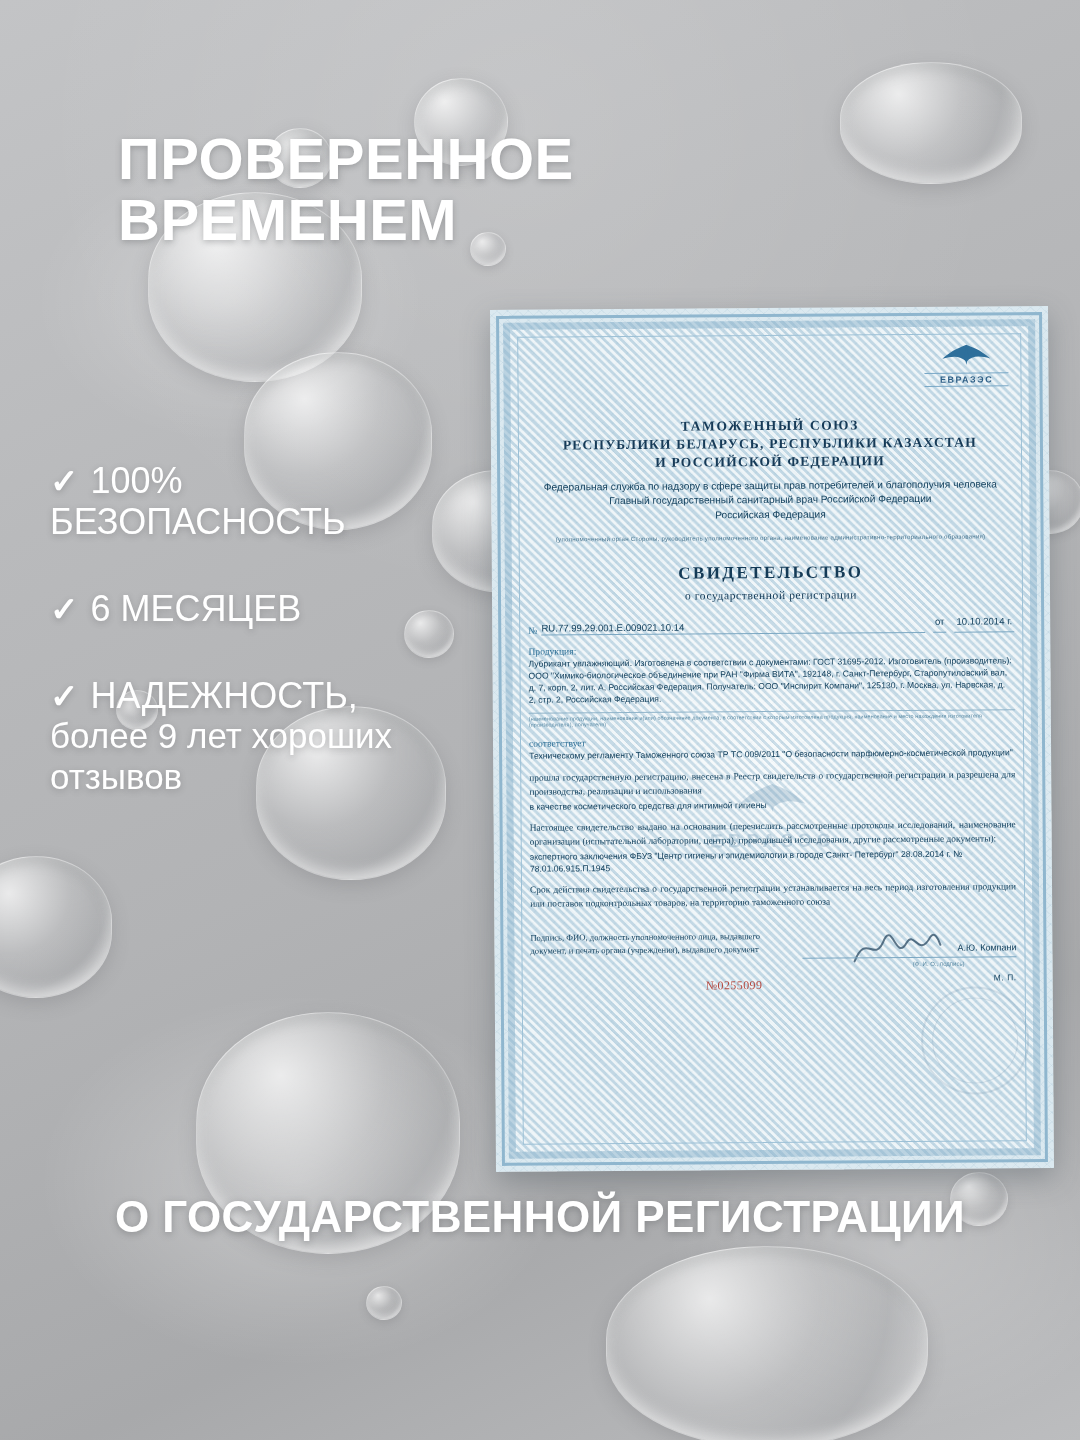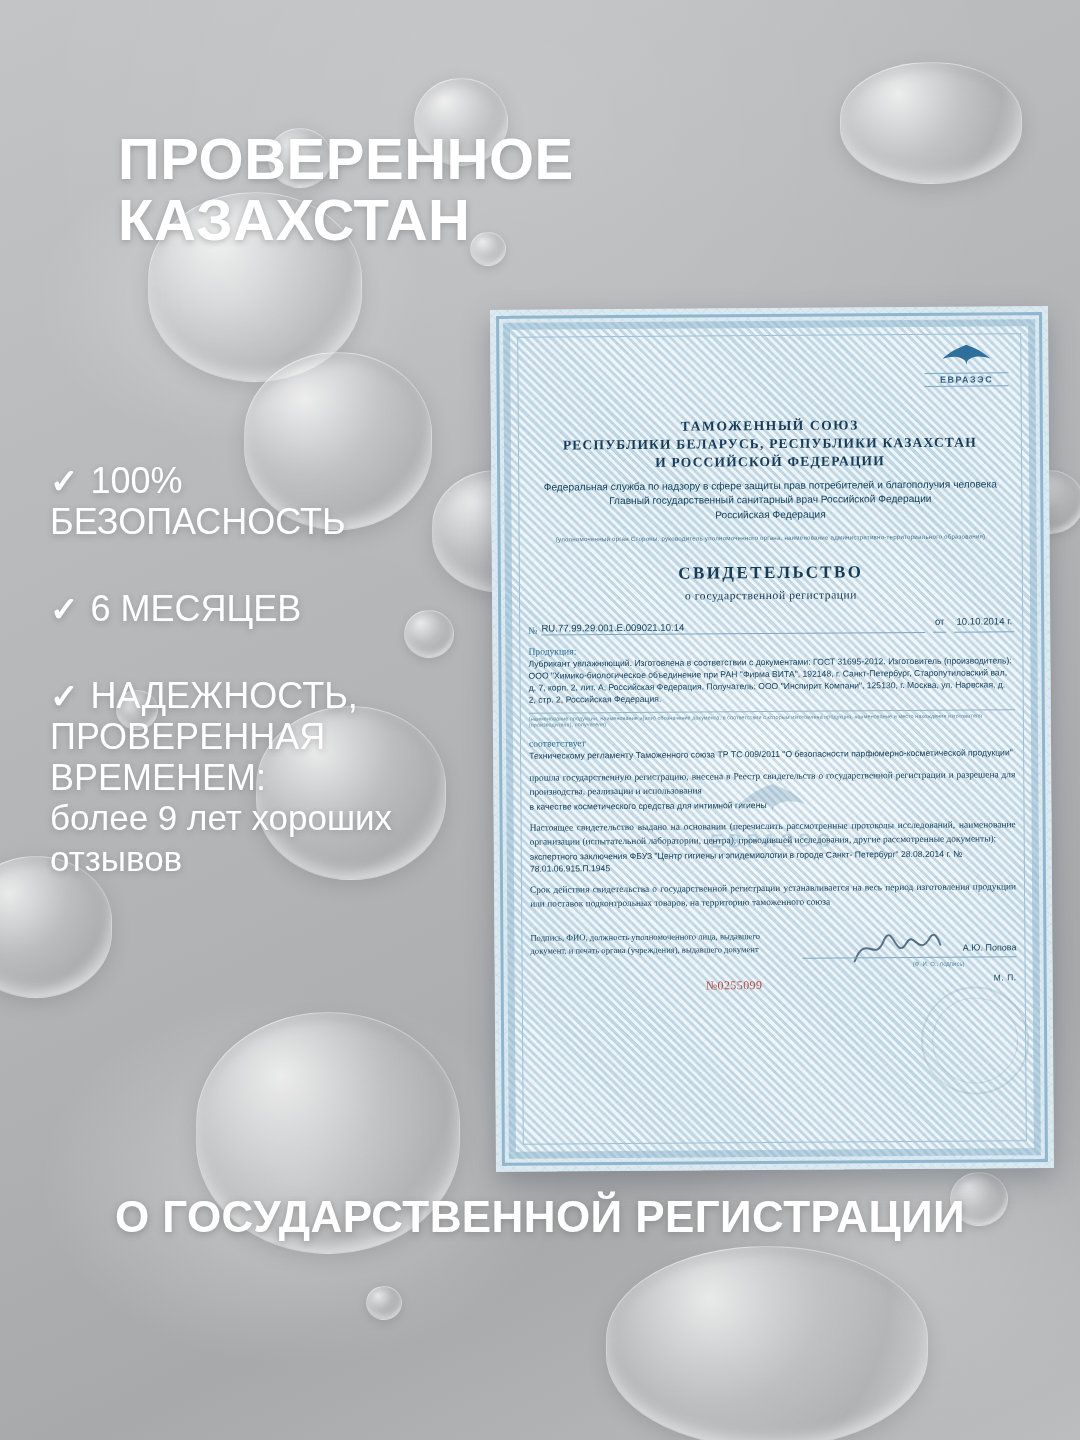--- a/index.html
+++ b/index.html
@@ -409,36 +409,35 @@
   <div class="droplet ell" style="left:256px; top:706px; width:188px; height:172px;"></div>
   <div class="droplet sm" style="left:116px; top:690px; width:40px; height:38px;"></div>
   <div class="droplet ell" style="left:-40px; top:856px; width:150px; height:140px;"></div>
   <div class="droplet ell" style="left:196px; top:1012px; width:262px; height:240px;"></div>
   <div class="droplet sm" style="left:366px; top:1286px; width:34px; height:32px;"></div>
   <div class="droplet ell" style="left:606px; top:1246px; width:320px; height:200px;"></div>
   <div class="droplet sm" style="left:950px; top:1172px; width:56px; height:52px;"></div>
   <div class="droplet ell" style="left:840px; top:62px; width:180px; height:120px;"></div>
   <div class="droplet sm" style="left:1016px; top:470px; width:66px; height:62px;"></div>
 
-  <div class="headline">ПРОВЕРЕННОЕ КАЗАХСТАН</div>
+  <div class="headline">ПРОВЕРЕННОЕ ВРЕМЕНЕМ</div>
 
   <div class="features">
 
     <div class="feature">
       <span class="check">✓</span><span class="lead">100%</span>
       <span class="tail">БЕЗОПАСНОСТЬ</span>
     </div>
 
     <div class="feature">
       <span class="check">✓</span><span class="lead">6 МЕСЯЦЕВ</span>
     </div>
 
     <div class="feature">
       <span class="check">✓</span><span class="lead">НАДЕЖНОСТЬ,</span>
-      <span class="tail">ПРОВЕРЕННАЯ ВРЕМЕНЕМ:</span>
       <span class="sub">более 9 лет хороших отзывов</span>
     </div>
 
   </div>
 
   <div class="certificate">
     <div class="cert-guilloche"></div>
     <div class="cert-border-outer"></div>
     <div class="cert-border-mid"></div>
     <div class="cert-border-inner"></div>
@@ -504,21 +503,21 @@
       <div class="cert-plain">экспертного заключения ФБУЗ "Центр гигиены и эпидемиологии в городе Санкт- Петербург" 28.08.2014 г. № 78.01.06.915.П.1945</div>
 
       <div class="cert-para">Срок действия свидетельства о государственной регистрации устанавливается на весь период изготовления продукции или поставок подконтрольных товаров, на территорию таможенного союза</div>
 
       <div class="cert-sign-block">
         <div class="cert-sign-text">Подпись, ФИО, должность уполномоченного лица, выдавшего документ, и печать органа (учреждения), выдавшего документ</div>
         <svg class="signature-swirl" viewBox="0 0 96 46">
           <path d="M6 36 C18 6, 26 40, 36 14 C44 -2, 48 36, 58 18 C66 4, 70 34, 82 12 C86 6, 90 14, 92 20" fill="none" stroke="#2b4a63" stroke-width="2" stroke-linecap="round"></path>
         </svg>
         <div class="cert-sign-line"></div>
-        <div class="cert-sign-name">А.Ю. Попова</div>
+        <div class="cert-sign-name">А.Ю. Компани</div>
         <div class="cert-sign-sub">(Ф. И. О., подпись)</div>
         <div class="cert-mp">М. П.</div>
         <div class="cert-serial">№0255099</div>
       </div>
 
     </div>
   </div>
 
   <div class="caption">
     <div>О ГОСУДАРСТВЕННОЙ РЕГИСТРАЦИИ</div>

